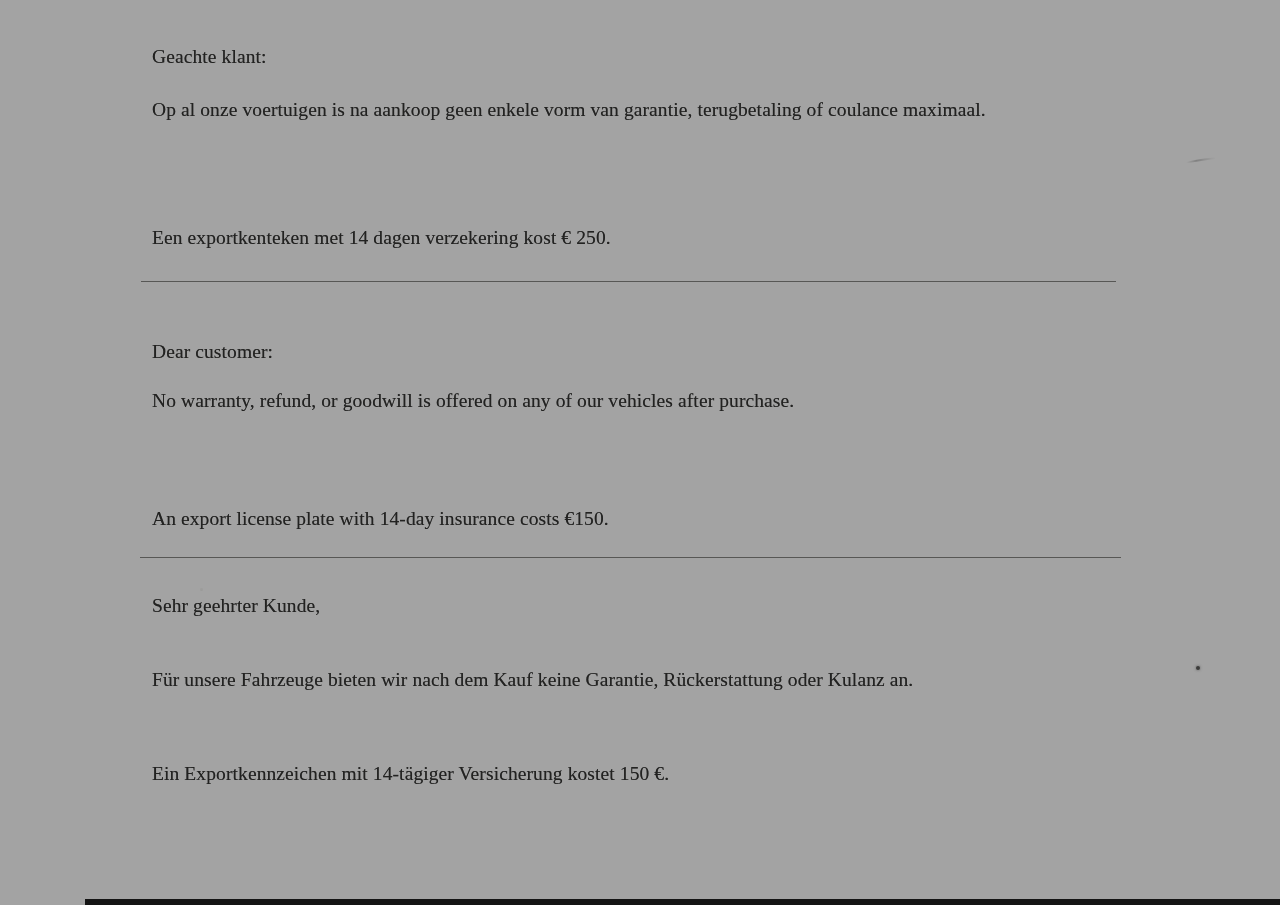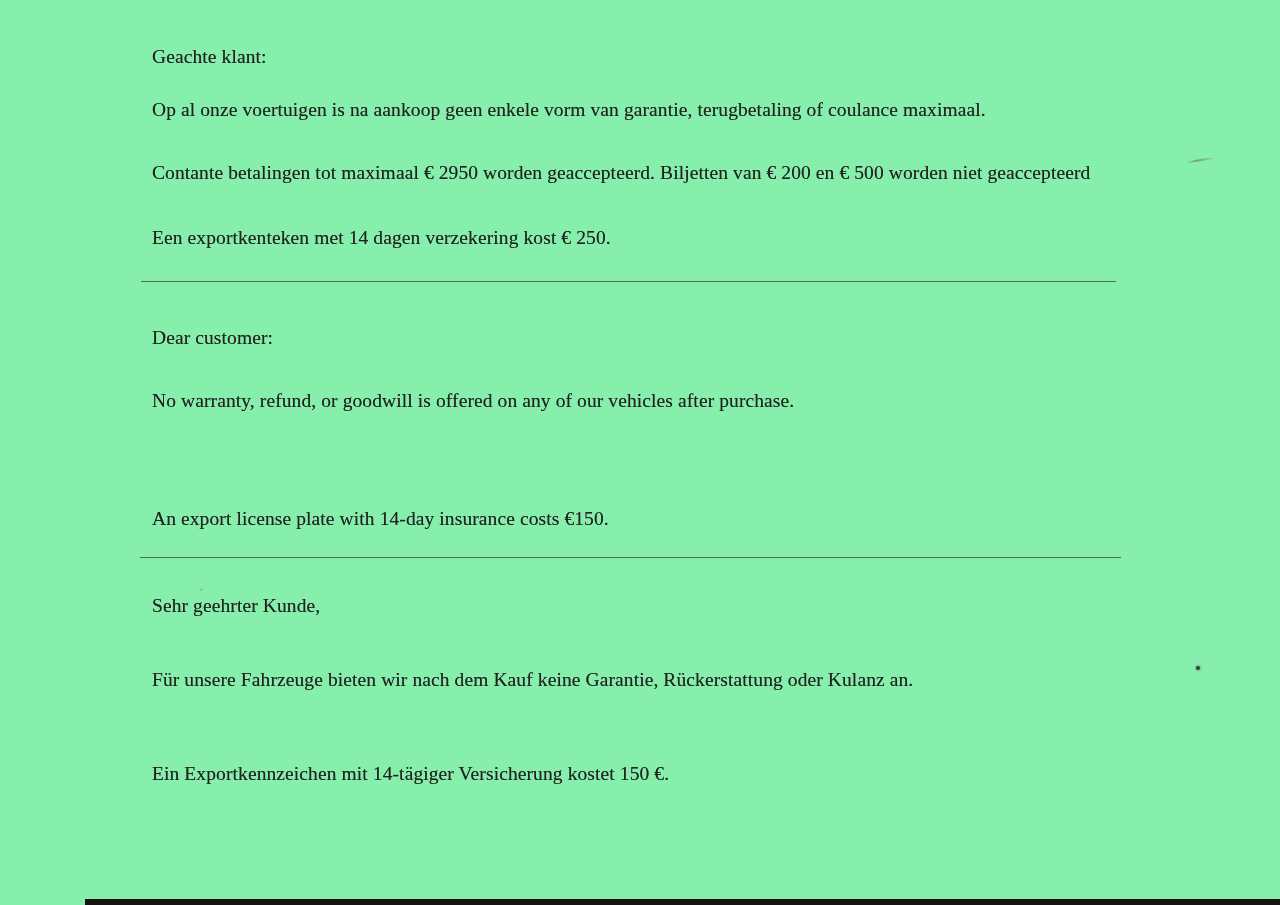--- a/index.html
+++ b/index.html
@@ -9,21 +9,21 @@
     overflow: hidden;
   }
   body {
     position: relative;
     background: #fdfdfc;
     font-family: "Liberation Serif", "DejaVu Serif", serif;
   }
   .page {
     position: absolute;
     inset: 0;
-    background: #86efac;
+    background: #a3a3a3;
   }
   .doc-line {
     position: absolute;
     left: 152px;
     font-size: 19.5px;
     line-height: 1.15;
     color: #222221;
     white-space: nowrap;
     letter-spacing: 0.1px;
     text-shadow: 0 0 0.4px rgba(40,40,40,0.55);
@@ -36,21 +36,21 @@
     opacity: 0.85;
   }
   #divider-1 { left: 141px; top: 281px; width: 975px; }
   #divider-2 { left: 140px; top: 557px; width: 981px; }
 
   
   #nl-greeting { top: 46px; }
   #nl-line-1   { top: 99px; }
   #nl-line-2   { top: 162px; }
   #nl-line-3   { top: 227px; }
-  #en-greeting { top: 327px; text-align: right; }
+  #en-greeting { top: 341px; text-align: right; }
   #en-line-1   { top: 390px; text-align: center; }
   #en-line-2   { top: 450px; }
   #en-line-3   { top: 508px; }
   #de-greeting { top: 595px; }
   #de-line-1   { top: 650px; margin-top: 19px; }
   #de-line-2   { top: 706px; }
   #de-line-3   { top: 763px; }
 
   
   .pencil-mark {
@@ -91,21 +91,20 @@
     background: #141414;
   }
 </style>
 </head>
 <body>
 
 <div class="page">
 
   <div class="doc-line" id="nl-greeting">Geachte klant:</div>
   <div class="doc-line" id="nl-line-1">Op al onze voertuigen is na aankoop geen enkele vorm van garantie, terugbetaling of coulance maximaal.</div>
-  <div class="doc-line" id="nl-line-2">Contante betalingen tot maximaal € 2950 worden geaccepteerd. Biljetten van € 200 en € 500 worden niet geaccepteerd</div>
   <div class="doc-line" id="nl-line-3">Een exportkenteken met 14 dagen verzekering kost € 250.</div>
 
   <hr class="divider" id="divider-1">
 
   <div class="doc-line" id="en-greeting">Dear customer:</div>
   <div class="doc-line" id="en-line-1">No warranty, refund, or goodwill is offered on any of our vehicles after purchase.</div>
   <div class="doc-line" id="en-line-3">An export license plate with 14-day insurance costs €150.</div>
 
   <hr class="divider" id="divider-2">
 

